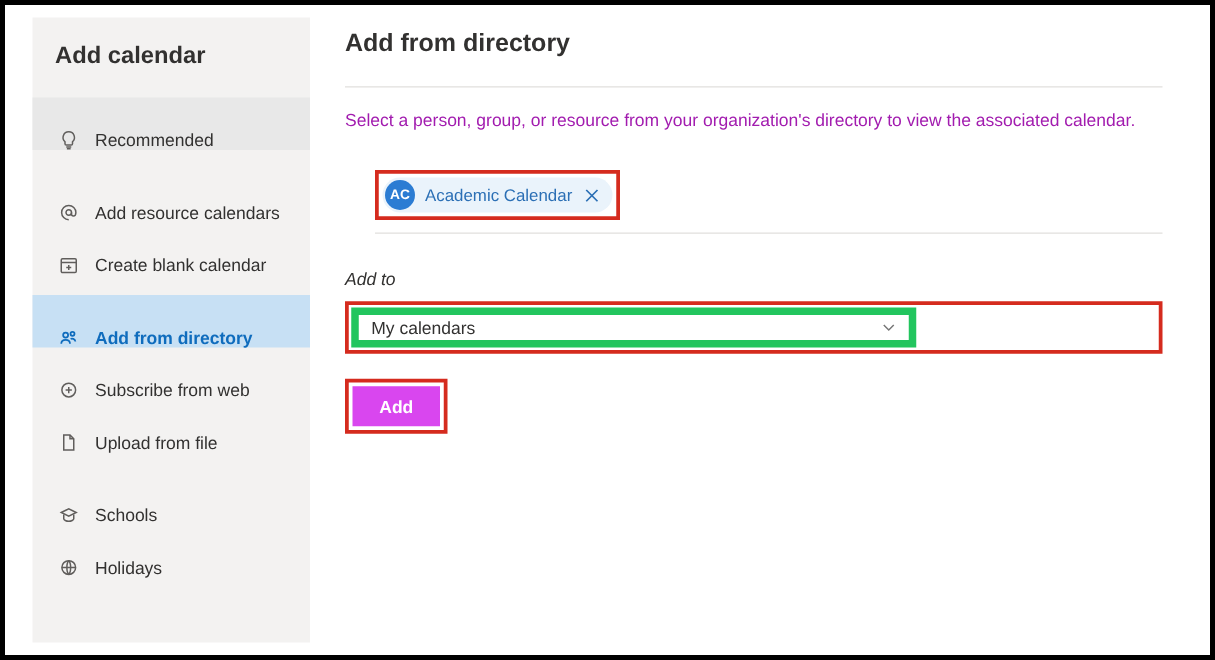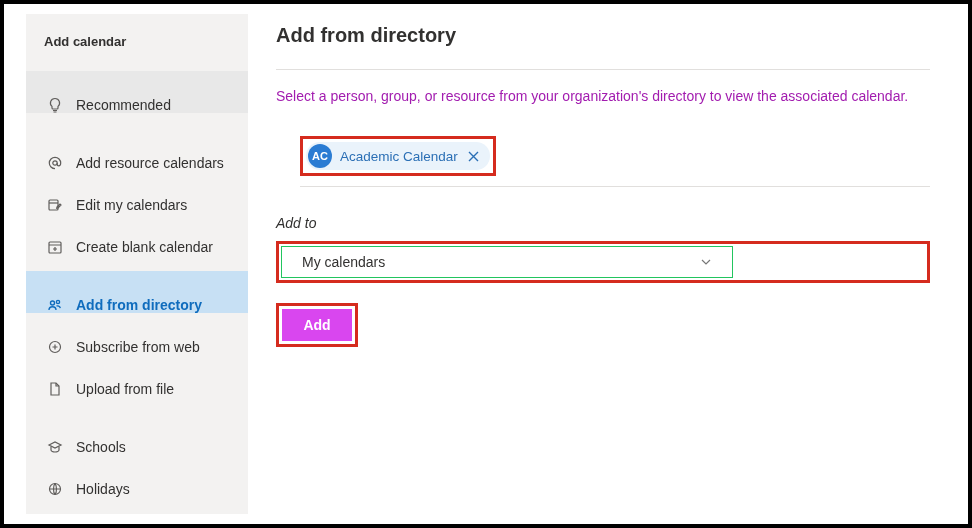--- a/index.html
+++ b/index.html
@@ -11,21 +11,21 @@
   .inner {
     position: absolute; top: 10px; left: 22px; right: 10px; bottom: 10px;
     display: flex;
   }
   
   .sidebar {
     width: 222px; background: #f3f2f1; display: flex; flex-direction: column;
     padding-top: 10px;
   }
   .sidebar-title {
-    font-size: 13px; font-weight: 600; color: #323130;
+    font-size: 19px; font-weight: 600; color: #323130;
     padding: 10px 18px 22px 18px;
   }
   .sidebar-item {
     display: flex; align-items: flex-end; height: 42px;
     padding: 0 18px; font-size: 14px; color: #323130; cursor: pointer;
   }
   .sidebar-item.selected {
     background: #c7e0f4; color: #0f6cbd; font-weight: 600;
   }
   .sidebar-item .icon { width: 22px; display: inline-flex; align-items: center; justify-content: center; margin-right: 10px; color: #605e5c; }
@@ -51,23 +51,23 @@
     width: 24px; height: 24px; border-radius: 50%; background: #2b7cd3;
     color: #fff; font-size: 11px; font-weight: 600; display: flex;
     align-items: center; justify-content: center;
   }
   .chip .chip-label { font-size: 13.5px; color: #2b6fb5; }
   .chip .chip-remove { width: 16px; height: 16px; display: flex; align-items: center; justify-content: center; color: #2b6fb5; cursor: pointer; }
 
   .section-label { font-size: 14px; color: #323130; margin-bottom: 10px; font-style: italic; }
   .select-hl { display: inline-block; border: 3px solid #d52b1e; padding: 2px; margin-bottom: 20px; }
   .select {
-    width: 452px; height: 32px; border: 1px solid #22c55e;
+    width: 452px; height: 32px; border: 6px solid #22c55e;
     display: flex; align-items: center; justify-content: space-between;
-    padding: 0 20px; font-size: 14px; color: #323130; background: #fff; cursor: pointer;
+    padding: 0 10px; font-size: 14px; color: #323130; background: #fff; cursor: pointer;
   }
   .select .chev { color: #777; }
 
   .button-hl { display: inline-block; border: 3px solid #d52b1e; padding: 3px; }
   .add-btn {
     background: #d946ef; color: #fff; font-weight: 600; font-size: 14px;
     border: none; width: 70px; height: 32px; cursor: pointer;
   }
 
   svg { display: block; }
@@ -96,30 +96,20 @@
       <div class="sidebar-item">
         <span class="icon">
           <svg width="16" height="16" viewBox="0 0 16 16" fill="none" stroke="currentColor" stroke-width="1.2">
             <circle cx="8" cy="8" r="2.2"></circle>
             <path d="M10.2 8v1.2c0 .9.6 1.6 1.5 1.6 1.6 0 2-1.9 2-2.8A5.7 5.7 0 1 0 8 13.7"></path>
           </svg>
         </span>
         <span>Add resource calendars</span>
       </div>
 
-      <div class="sidebar-item">
-        <span class="icon">
-          <svg width="16" height="16" viewBox="0 0 16 16" fill="none" stroke="currentColor" stroke-width="1.2">
-            <rect x="2" y="3" width="9" height="10" rx="1"></rect>
-            <path d="M2 6h9"></path>
-            <path d="M10 10l3-3 1 1-3 3-1.3.3.3-1.3Z"></path>
-          </svg>
-        </span>
-        <span>Edit my calendars</span>
-      </div>
 
       <div class="sidebar-item">
         <span class="icon">
           <svg width="16" height="16" viewBox="0 0 16 16" fill="none" stroke="currentColor" stroke-width="1.2">
             <rect x="2" y="3" width="12" height="11" rx="1"></rect>
             <path d="M2 6h12M8 8v4M6 10h4"></path>
           </svg>
         </span>
         <span>Create blank calendar</span>
       </div>

